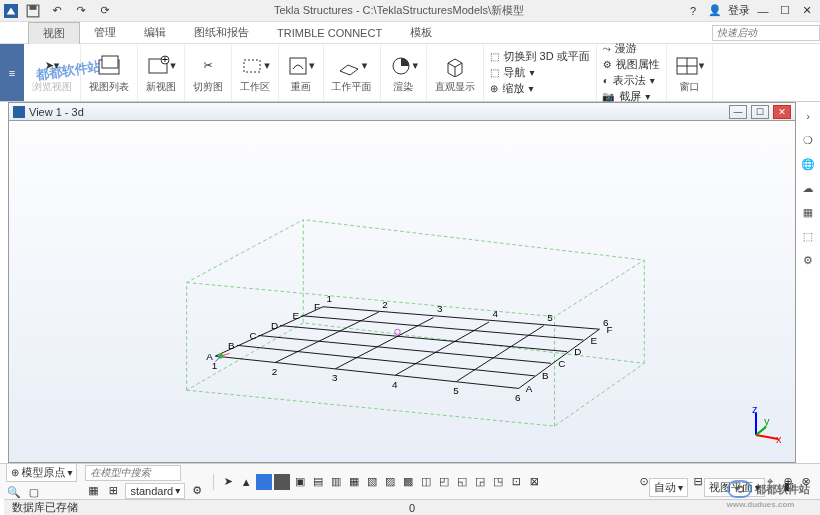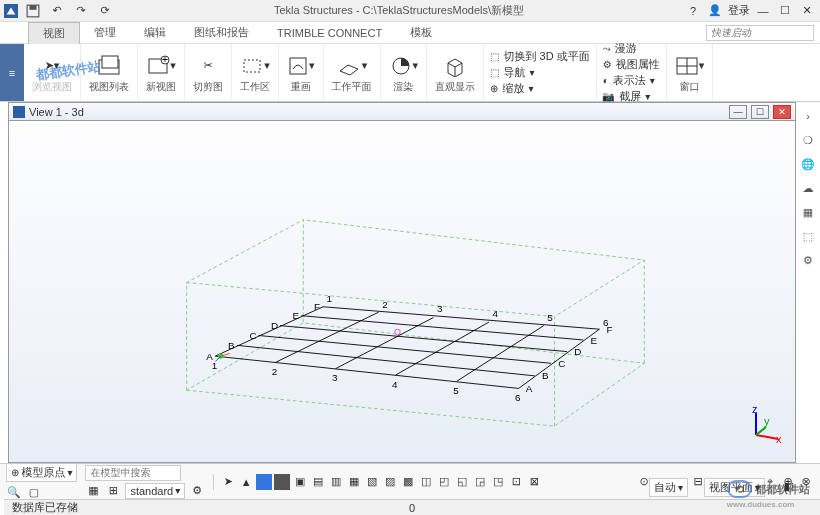--- a/index.html
+++ b/index.html
@@ -6,42 +6,42 @@
 body{width:820px;height:515px;background:#fff;overflow:hidden;position:relative}
 .titlebar{height:22px;background:#f0f0f0;display:flex;align-items:center;padding:0 4px;border-bottom:1px solid #ddd}
 .titlebar .tb-left{display:flex;align-items:center;gap:6px}
 .titlebar .tb-left svg{width:14px;height:14px}
 .titlebar .title{flex:1;text-align:center;font-size:11px;color:#555}
 .titlebar .tb-right{display:flex;align-items:center;gap:4px}
 .tb-btn{width:18px;height:18px;display:flex;align-items:center;justify-content:center;cursor:pointer}
 .menubar{height:22px;background:#fff;display:flex;align-items:center;padding-left:28px;gap:0;border-bottom:1px solid #ddd}
 .menubar .tab{padding:3px 14px;cursor:pointer;color:#555}
 .menubar .tab.active{background:#e8e8e8;border:1px solid #bbb;border-bottom:none}
-.menubar .search{margin-left:auto;margin-right:6px}
+.menubar .search{margin-left:auto;}
 .menubar .search input{width:108px;height:16px;border:1px solid #ccc;padding:0 4px;font-size:10px;font-style:italic;color:#999}
 .ribbon{height:58px;background:#fff;display:flex;align-items:stretch;border-bottom:1px solid #ccc}
 .ribbon-hamb{width:24px;background:#4a6fa5;display:flex;align-items:center;justify-content:center;color:#fff;cursor:pointer}
 .ribbon-group{display:flex;flex-direction:column;align-items:center;justify-content:center;padding:2px 8px;border-right:1px solid #eee;cursor:pointer;min-width:42px}
 .ribbon-group .icon{height:28px;display:flex;align-items:center;justify-content:center}
 .ribbon-group .lbl{font-size:10px;color:#555;text-align:left;white-space:nowrap}
 .ribbon-group.dis .lbl{color:#bbb}
 .ribbon-stack{display:flex;flex-direction:column;justify-content:center;padding:2px 6px;gap:1px;border-right:1px solid #eee}
 .ribbon-stack .row{display:flex;align-items:center;gap:4px;font-size:10px;cursor:pointer;white-space:nowrap}
 .workspace{position:absolute;top:102px;left:8px;right:24px;bottom:52px;border:1px solid #999}
 .view-title{height:18px;background:linear-gradient(#f7f9fd,#e6ecf5);border-bottom:1px solid #999;display:flex;align-items:center;padding:4px 4px;gap:4px}
 .view-title .vtxt{flex:1;font-size:11px}
 .view-title .wbtn{width:18px;height:14px;border:1px solid #888;display:flex;align-items:center;justify-content:center;font-size:9px;cursor:pointer}
 .view-title .wbtn.close{background:#d9534f;color:#fff;border-color:#c9302c}
 .canvas{position:absolute;top:18px;left:0;right:0;bottom:0;background:linear-gradient(#fdfdfe,#e8eef7)}
 .canvas svg{width:100%;height:100%}
 .right-tools{position:absolute;top:102px;right:2px;width:20px;display:flex;flex-direction:column;gap:8px;align-items:center;padding-top:6px}
 .rt-btn{width:16px;height:16px;cursor:pointer;display:flex;align-items:center;justify-content:center;color:#555}
 .bottom-bar{position:absolute;left:0;right:0;bottom:16px;height:36px;background:#f8f8f8;border-top:1px solid #ccc;display:flex;align-items:center;padding:0 6px;gap:8px}
 .bottom-bar .dd{border:1px solid #ccc;padding:1px 4px;background:#fff;cursor:pointer;font-size:10px;display:flex;align-items:center;gap:2px}
-.bottom-bar .srch{width:96px;height:16px;border:1px solid #ccc;font-size:10px;padding:0 4px;color:#999}
+.bottom-bar .srch{width:96px;height:16px;border:1px solid #ccc;font-style:italic;font-size:10px;padding:0 4px;color:#999}
 .bottom-bar .icons{display:flex;gap:2px;align-items:center}
 .bottom-bar .ico{width:16px;height:16px;border:1px solid transparent;cursor:pointer;display:flex;align-items:center;justify-content:center}
 .statusbar{position:absolute;left:4px;right:0;bottom:0;height:16px;background:#f0f0f0;border-top:1px solid #ccc;display:flex;align-items:center;padding:0 8px;font-size:10px;color:#666}
 .statusbar .sc{position:absolute;left:50%;transform:translateX(-50%)}
 .watermark{position:absolute;color:#3b7dd8;font-size:13px;font-weight:bold;opacity:.7;pointer-events:none}
 .wm1{top:62px;left:36px;transform:rotate(-8deg)}
 .wm2{bottom:6px;right:10px;font-size:11px}
 .axis-gizmo{position:absolute;right:34px;bottom:70px;width:40px;height:40px}
 .bottom-col{display:flex;flex-direction:column;gap:2px}
 </style>

